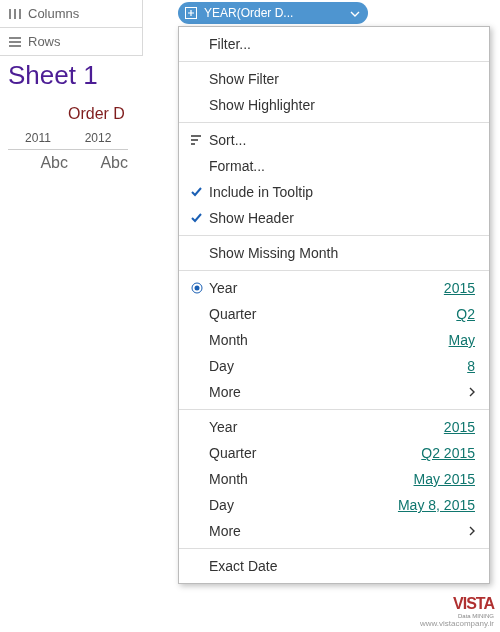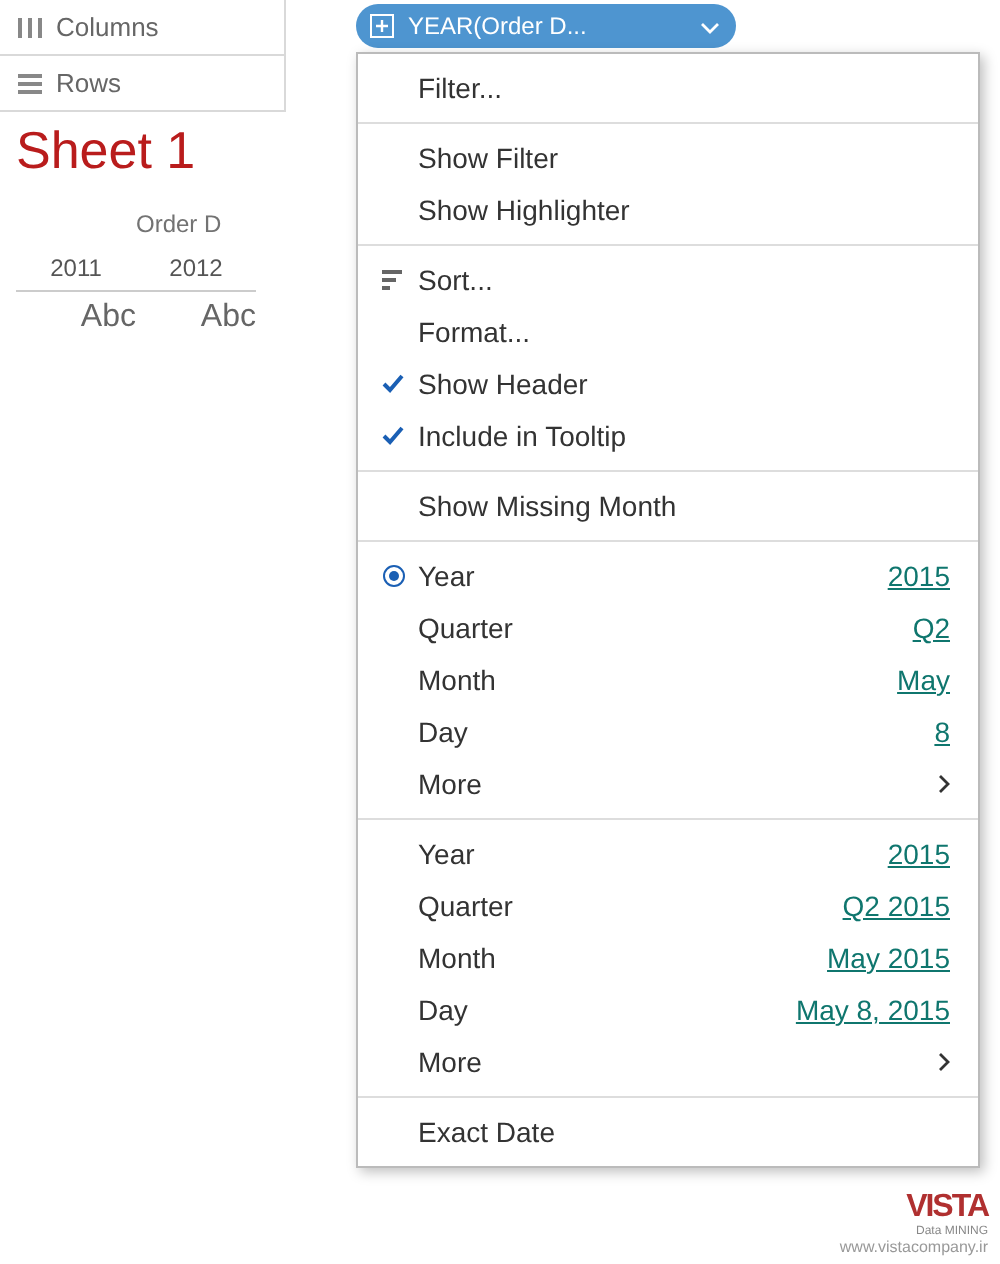--- a/index.html
+++ b/index.html
@@ -51,26 +51,26 @@
     margin-left: auto;
   }
   .sheet-area {
     position: absolute;
     top: 60px;
     left: 8px;
   }
   .sheet-title {
     font-size: 26px;
     font-weight: 300;
-    color: #b91c1c;
+    color: #4c1d95;
     margin-bottom: 14px;
   }
   .col-header {
-    font-size: 12px;
-    color: #737373;
+    font-size: 16px;
+    color: #7f1d1d;
     text-align: center;
     margin-bottom: 4px;
   }
   .year-row, .abc-row {
     display: flex;
   }
   .year-cell {
     width: 60px;
     text-align: center;
     font-size: 12px;
@@ -234,29 +234,29 @@
     <div class="menu-item">
       <span class="mi-icon"></span>
       <span class="mi-label">Format...</span>
     </div>
     <div class="menu-item">
       <span class="mi-icon">
         <svg width="14" height="14" viewBox="0 0 14 14">
           <path d="M2 7l3 3 6-7" fill="none" stroke="#1a5fb4" stroke-width="2"></path>
         </svg>
       </span>
-      <span class="mi-label">Show Header</span>
+      <span class="mi-label">Include in Tooltip</span>
     </div>
     <div class="menu-item">
       <span class="mi-icon">
         <svg width="14" height="14" viewBox="0 0 14 14">
           <path d="M2 7l3 3 6-7" fill="none" stroke="#1a5fb4" stroke-width="2"></path>
         </svg>
       </span>
-      <span class="mi-label">Include in Tooltip</span>
+      <span class="mi-label">Show Header</span>
     </div>
     <div class="menu-sep"></div>
     <div class="menu-item">
       <span class="mi-icon"></span>
       <span class="mi-label">Show Missing Month</span>
     </div>
     <div class="menu-sep"></div>
     <div class="menu-item">
       <span class="mi-icon">
         <svg width="12" height="12" viewBox="0 0 12 12">

